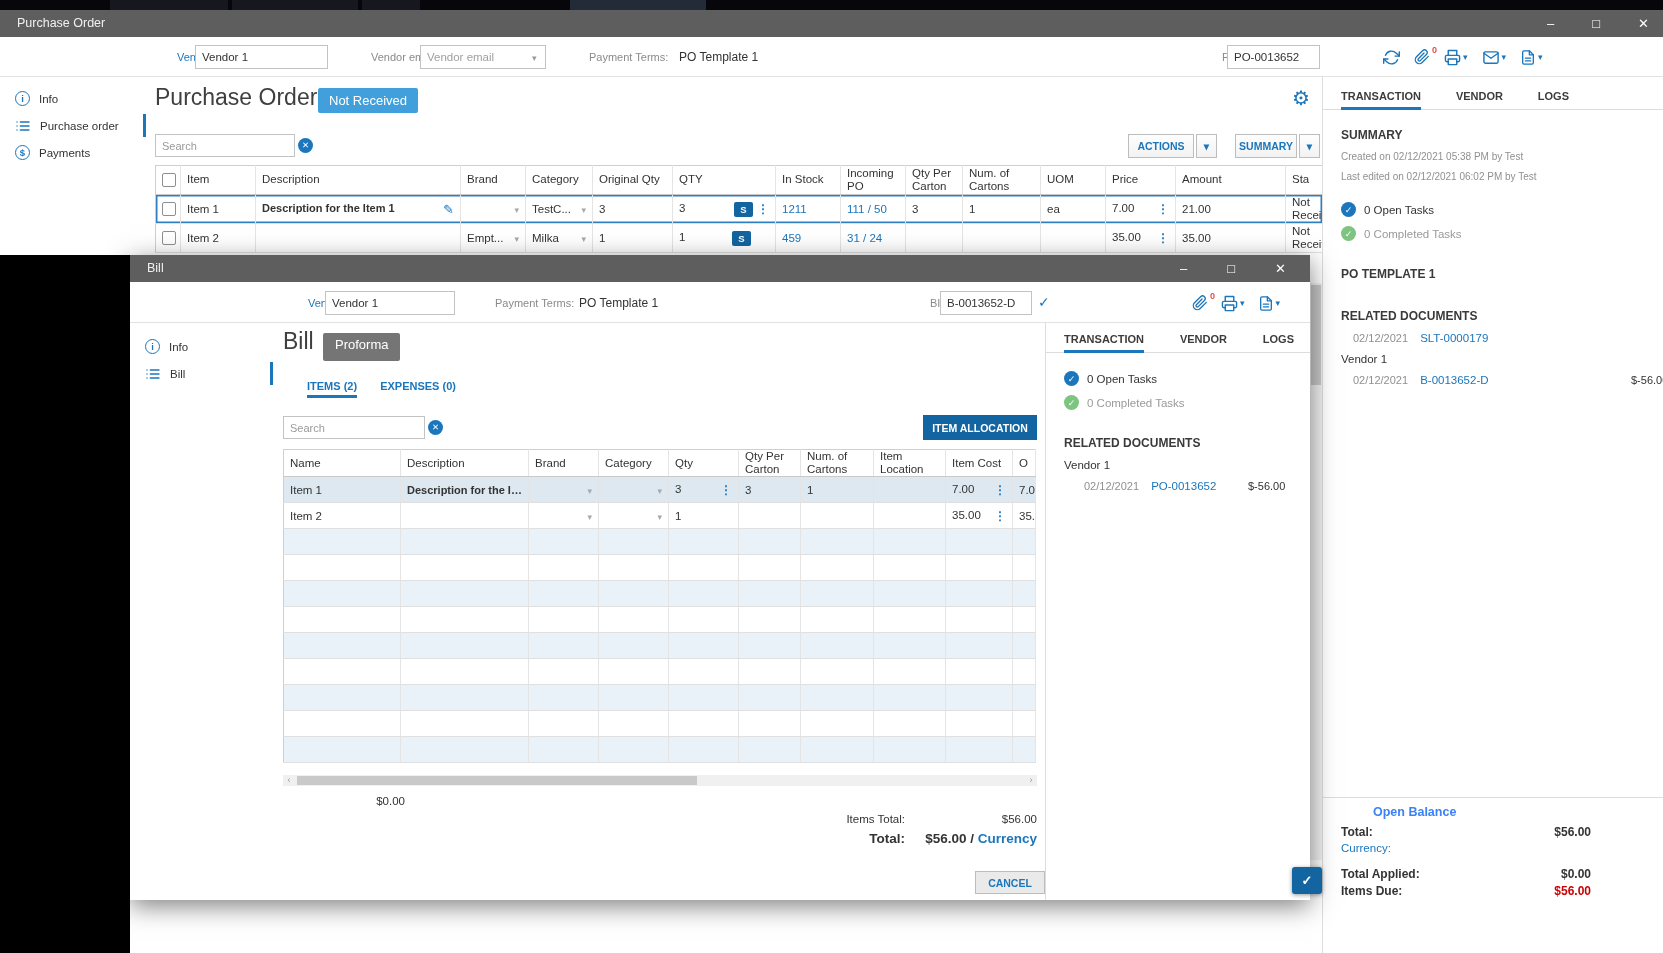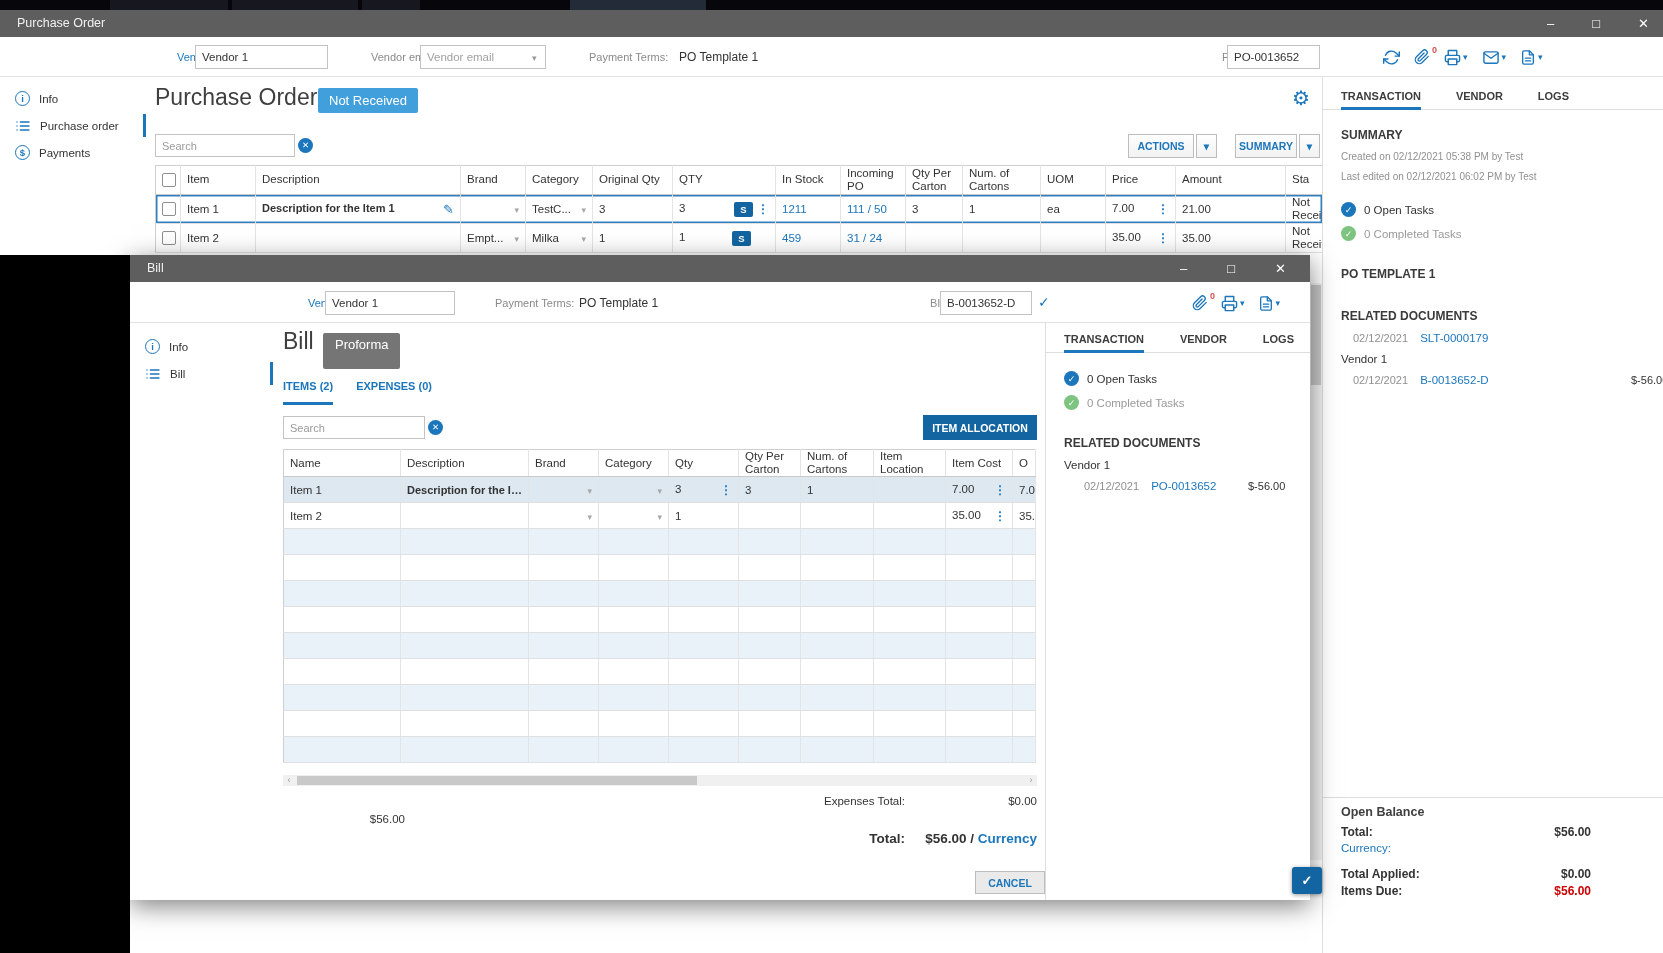--- a/index.html
+++ b/index.html
@@ -82,44 +82,44 @@
   .task-row.gray { color:#9a9a9a; }
   .cc { width:15px; height:15px; border-radius:50%; color:#fff; font-size:9px; display:inline-flex; align-items:center; justify-content:center; }
   .cc.blue { background:#1b76bc; }
   .cc.green { background:#7cc47f; }
   .doc-row { position:relative; margin:9px 0 0 30px; font-size:11px; }
   .doc-date { color:#909090; }
   .doc-link { color:#1b76bc; margin-left:9px; font-size:11.5px; cursor:pointer; }
   .doc-amt { position:absolute; top:0; font-size:11px; color:#333; white-space:nowrap; }
   .vendor-line { margin:9px 0 0 18px; font-size:11.5px; color:#333; }
   .balance-block { position:absolute; left:0; top:720px; width:341px; border-top:1px solid #ddd; padding:7px 73px 0 18px; }
-  .bal-title { font-size:12.5px; font-weight:bold; color:#404040; }
+  .bal-title { font-size:12.5px; font-weight:bold; color:#3b82f6;margin-left:32px; }
   .bal-row { display:flex; justify-content:space-between; margin-top:6px; font-size:12px; color:#333; }
   .bal-row .bl { font-weight:bold; }
   .bal-row .bv { font-weight:bold; }
   .bal-row .red { color:#cc0000; }
   .currency-link { margin-top:3px; font-size:11.5px; color:#1b76bc; cursor:pointer; }
 
   
   .vscroll { position:absolute; left:1310px; top:283px; width:12px; height:577px; background:#f2f2f2; z-index:40; }
   .vscroll .thumb { position:absolute; left:1px; top:2px; width:10px; height:100px; background:#c9c9c9; }
 
   .black-overlay { position:absolute; left:0; top:255px; width:130px; height:698px; background:#000; z-index:50; }
 
   
   .bill-window { position:absolute; left:130px; top:255px; width:1180px; height:645px; background:#fff; z-index:100; box-shadow:0 6px 24px rgba(0,0,0,.5); }
   .bill-header { position:absolute; left:0; top:28px; width:1180px; height:40px; background:#fff; border-bottom:1px solid #e2e2e2; }
   .bill-body { position:absolute; left:0; top:68px; width:1180px; height:577px; }
   .bill-sidebar { position:absolute; left:0; top:0; width:143px; height:577px; background:#fff; }
   .bill-content { position:absolute; left:143px; top:0; width:772px; height:577px; }
   .bill-title { position:absolute; left:10px; top:5px; font-size:23px; color:#3f3f3f; }
-  .badge-gray { position:absolute; left:50px; top:10px; height:36px; line-height:24px; padding:0 12px; background:#757575; color:#fff; font-size:13px; border-radius:2px; }
+  .badge-gray { position:absolute; left:50px; top:10px; height:28px; line-height:24px; padding:0 12px; background:#757575; color:#fff; font-size:13px; border-radius:2px; }
   .btabs { position:absolute; left:10px; top:57px; display:flex; gap:23px; }
   .btab { font-size:11px; font-weight:bold; color:#1b76bc; padding-bottom:6px; cursor:pointer; }
-  .btab.active { border-bottom:3px solid #1b76bc; padding-bottom:10px; }
+  .btab.active { border-bottom:3px solid #1b76bc; padding-bottom:3px;margin-left:24px; }
   .btn-dark { position:absolute; height:25px; background:#1265a0; color:#fff; font-size:10.5px; font-weight:bold; display:flex; align-items:center; justify-content:center; cursor:pointer; }
   .bill-grid { position:absolute; left:10px; top:126px; width:752px; }
   .bill-grid th { height:27px; }
   .bill-grid td { height:26px; }
   .bill-grid tbody tr.stripe td { background:#eaf2f9; }
   .bill-grid tbody tr.sel td { background:#dde8f0; }
   .hscroll { position:absolute; left:10px; top:452px; width:754px; height:11px; background:#f0f0f0; }
   .hscroll .arr { position:absolute; top:0; width:12px; height:11px; color:#9a9a9a; font-size:9px; text-align:center; line-height:11px; }
   .hscroll .thumb { position:absolute; left:14px; top:1px; width:400px; height:9px; background:#c9c9c9; }
   .tot-row { position:absolute; left:0; width:764px; display:flex; }
@@ -642,24 +642,24 @@
           </tbody>
         </table>
 
         <div class="hscroll">
           <span class="arr" style="left:0">‹</span>
           <div class="thumb"></div>
           <span class="arr" style="right:0">›</span>
         </div>
 
         <div class="tot-row" style="top:472px">
-          <span class="tot-lab">Expenses Total:</span>
           <span class="tot-val">$0.00</span>
         </div>
         <div class="tot-row" style="top:490px">
+          <span class="tot-lab">Items Total:</span>
           <span class="tot-val">$56.00</span>
         </div>
         <div class="tot-row tot-big" style="top:508px">
           <span class="tot-lab">Total:</span>
           <span class="tot-val"><span>$56.00 /</span> <a class="cur-link">Currency</a></span>
         </div>
 
         <span class="btn-cancel">CANCEL</span>
       </div>
 

